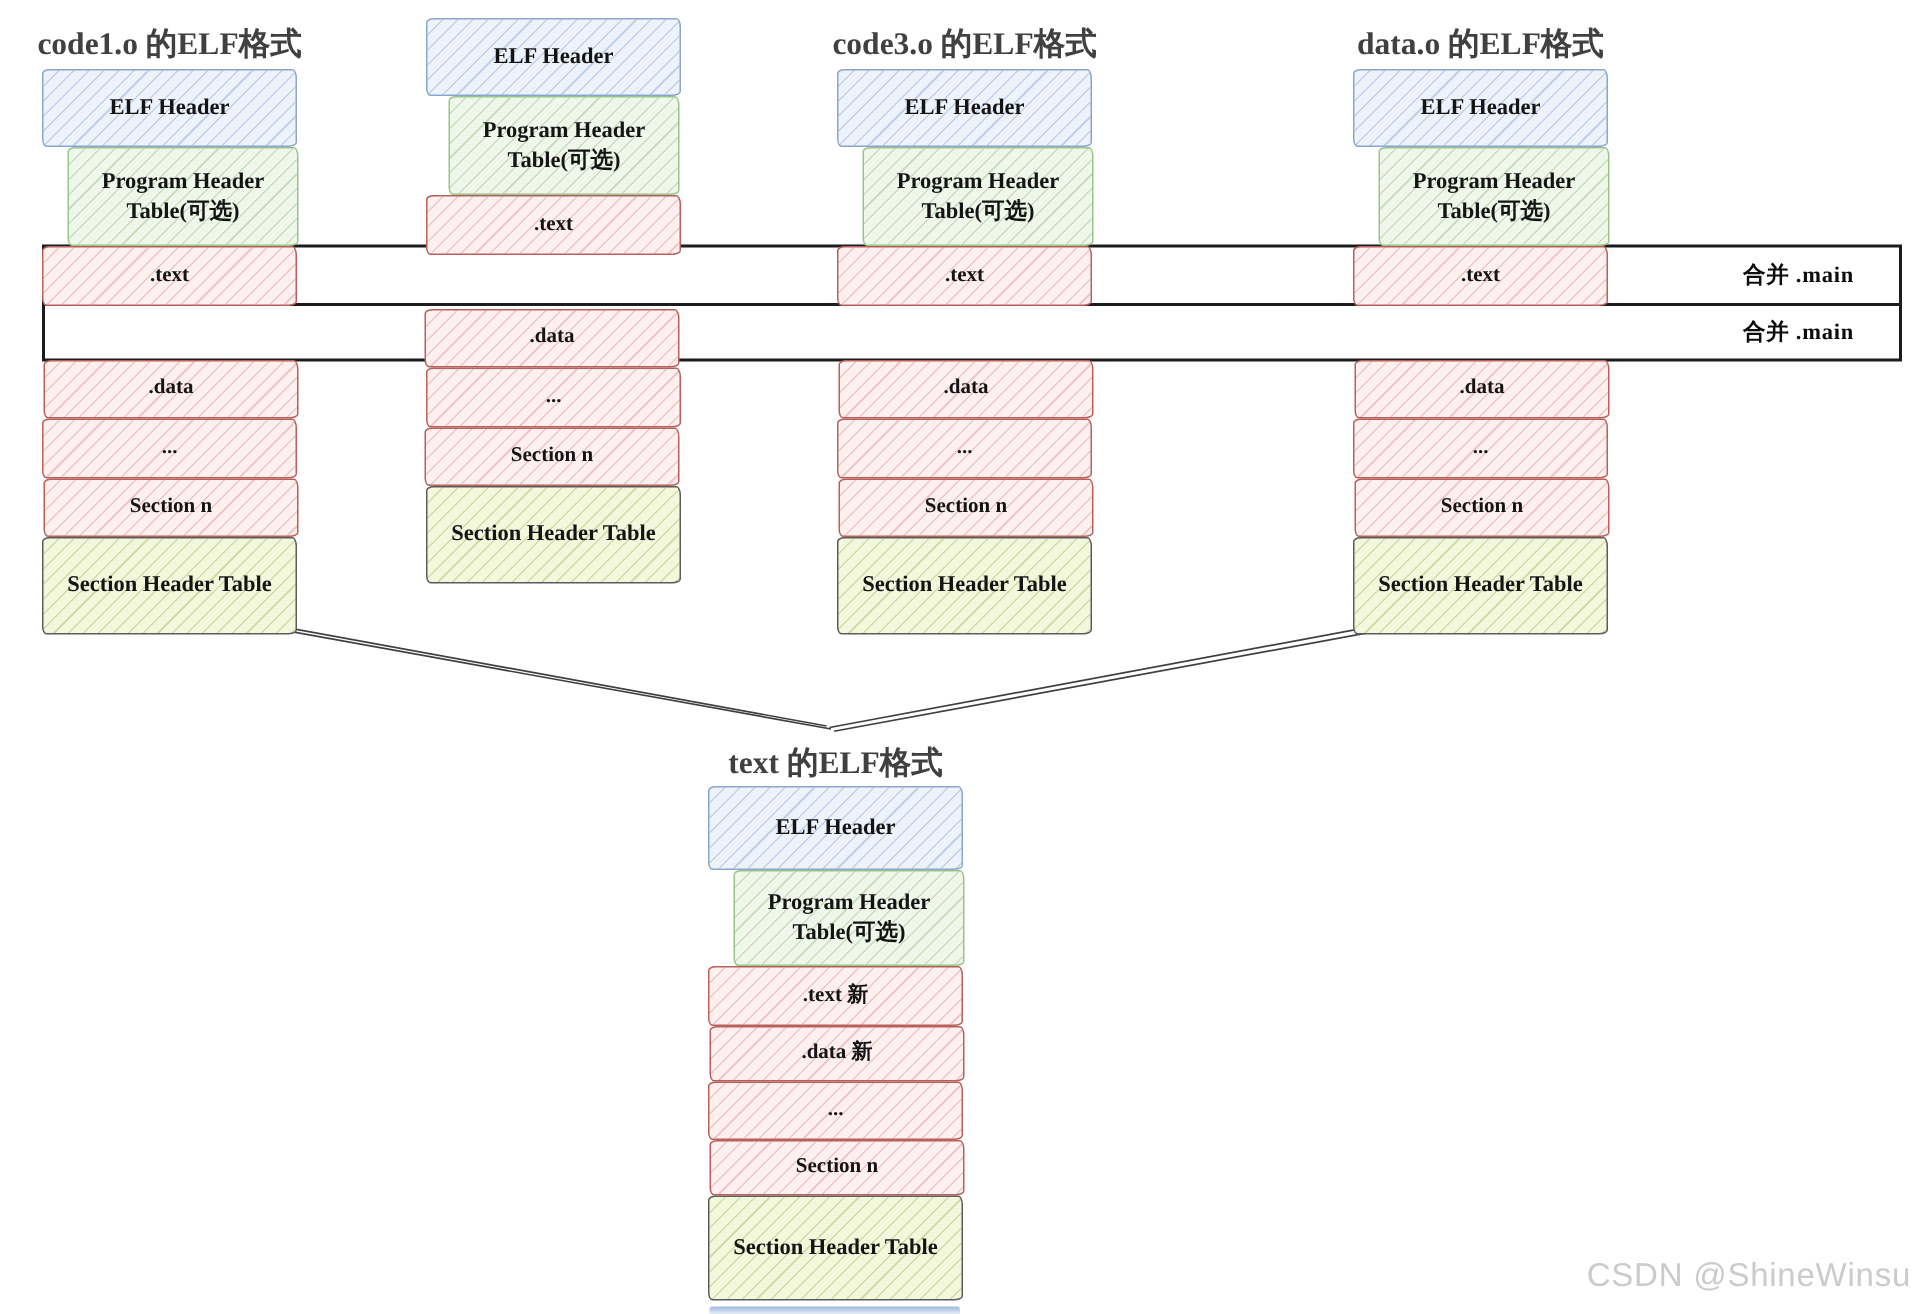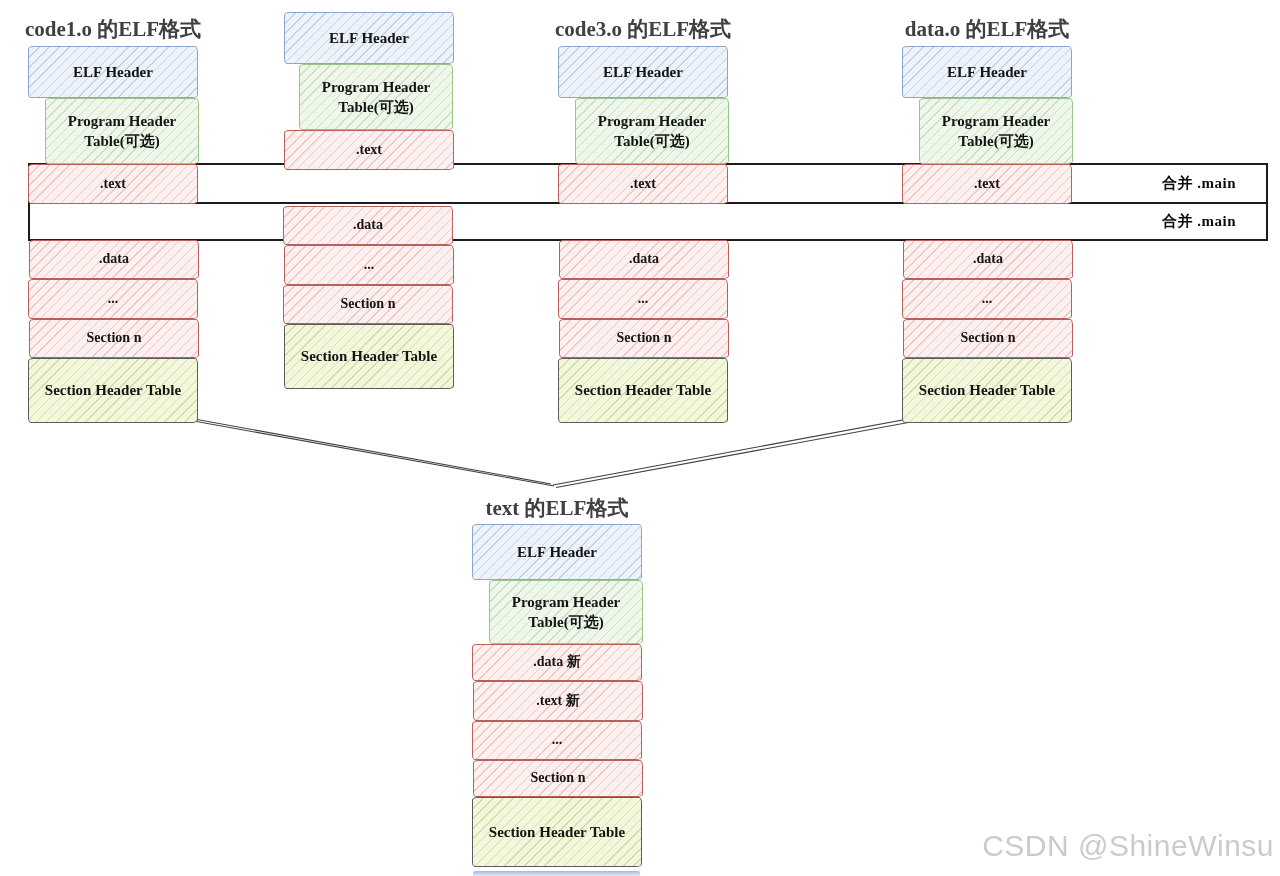--- a/index.html
+++ b/index.html
@@ -77,21 +77,21 @@
   
   .blue-sliver{
     position:absolute;left:473px;top:871px;width:167px;height:5px;z-index:2;
     background:linear-gradient(#9db8dd,#e4edf9);
     border-radius:2px 2px 0 0;
   }
 
   .watermark{
     position:absolute;right:6px;bottom:13px;z-index:3;
     font-family:"Liberation Sans","DejaVu Sans",sans-serif;
-    font-size:30px;color:#cbcbcb;letter-spacing:.5px;
+    font-size:22px;color:#cbcbcb;letter-spacing:.5px;
   }
 </style>
 </head>
 <body>
 
 <div class="canvas">
 
   <div class="merge-bands">
     <div class="band">
       <span class="band-label">合并 .main</span>
@@ -208,26 +208,26 @@
   </div>
 
   <div class="col main-col">
     <div class="col-title">text 的ELF格式</div>
     <div class="row m1 blue">
         <span>ELF Header</span>
       </div>
     <div class="row m2 green">
         <span>Program Header Table(可选)</span>
       </div>
+    <div class="row m3 pink small">
+        <span>.text 新</span>
+      </div>
     <div class="row m4 pink small">
         <span>.data 新</span>
       </div>
-    <div class="row m3 pink small">
-        <span>.text 新</span>
-      </div>
     <div class="row m5 pink small">
         <span>...</span>
       </div>
     <div class="row m6 pink small">
         <span>Section n</span>
       </div>
     <div class="row m7 olive">
         <span>Section Header Table</span>
       </div>
   </div>

